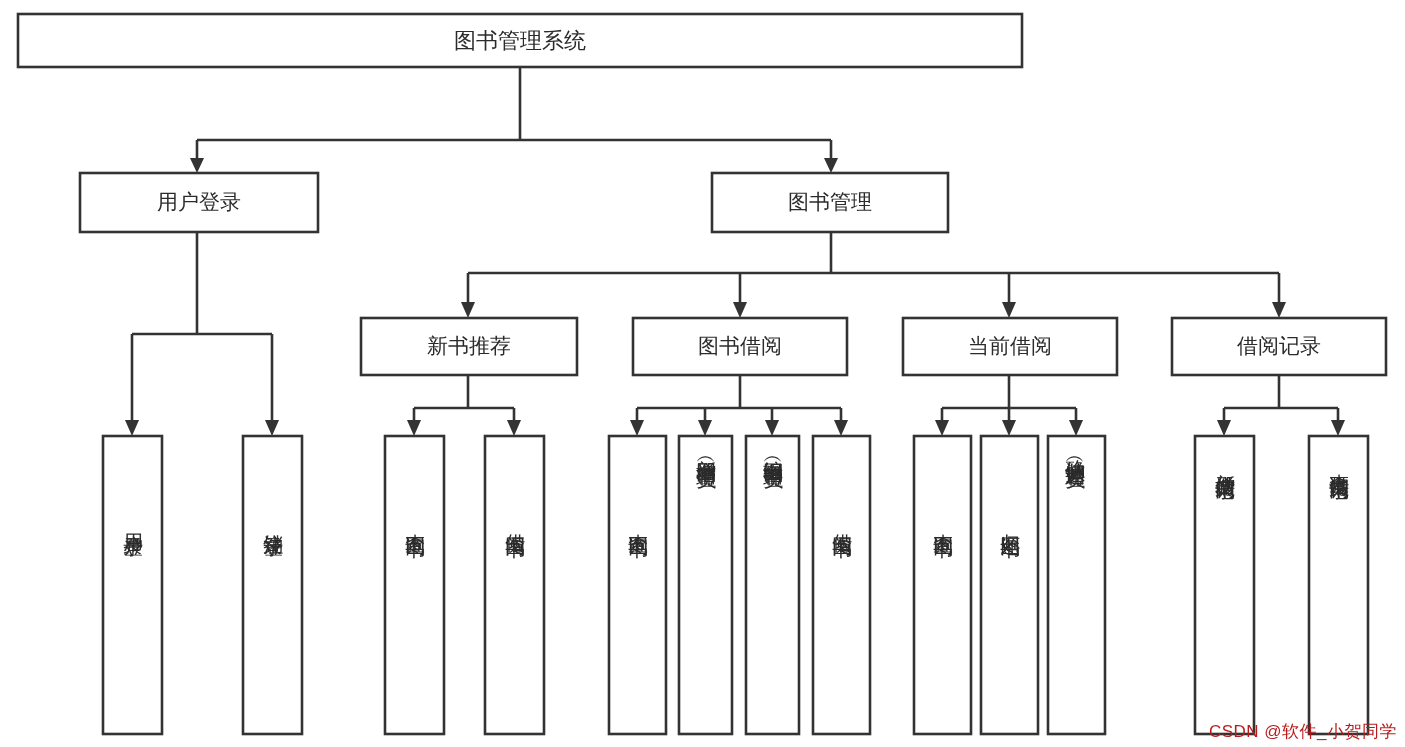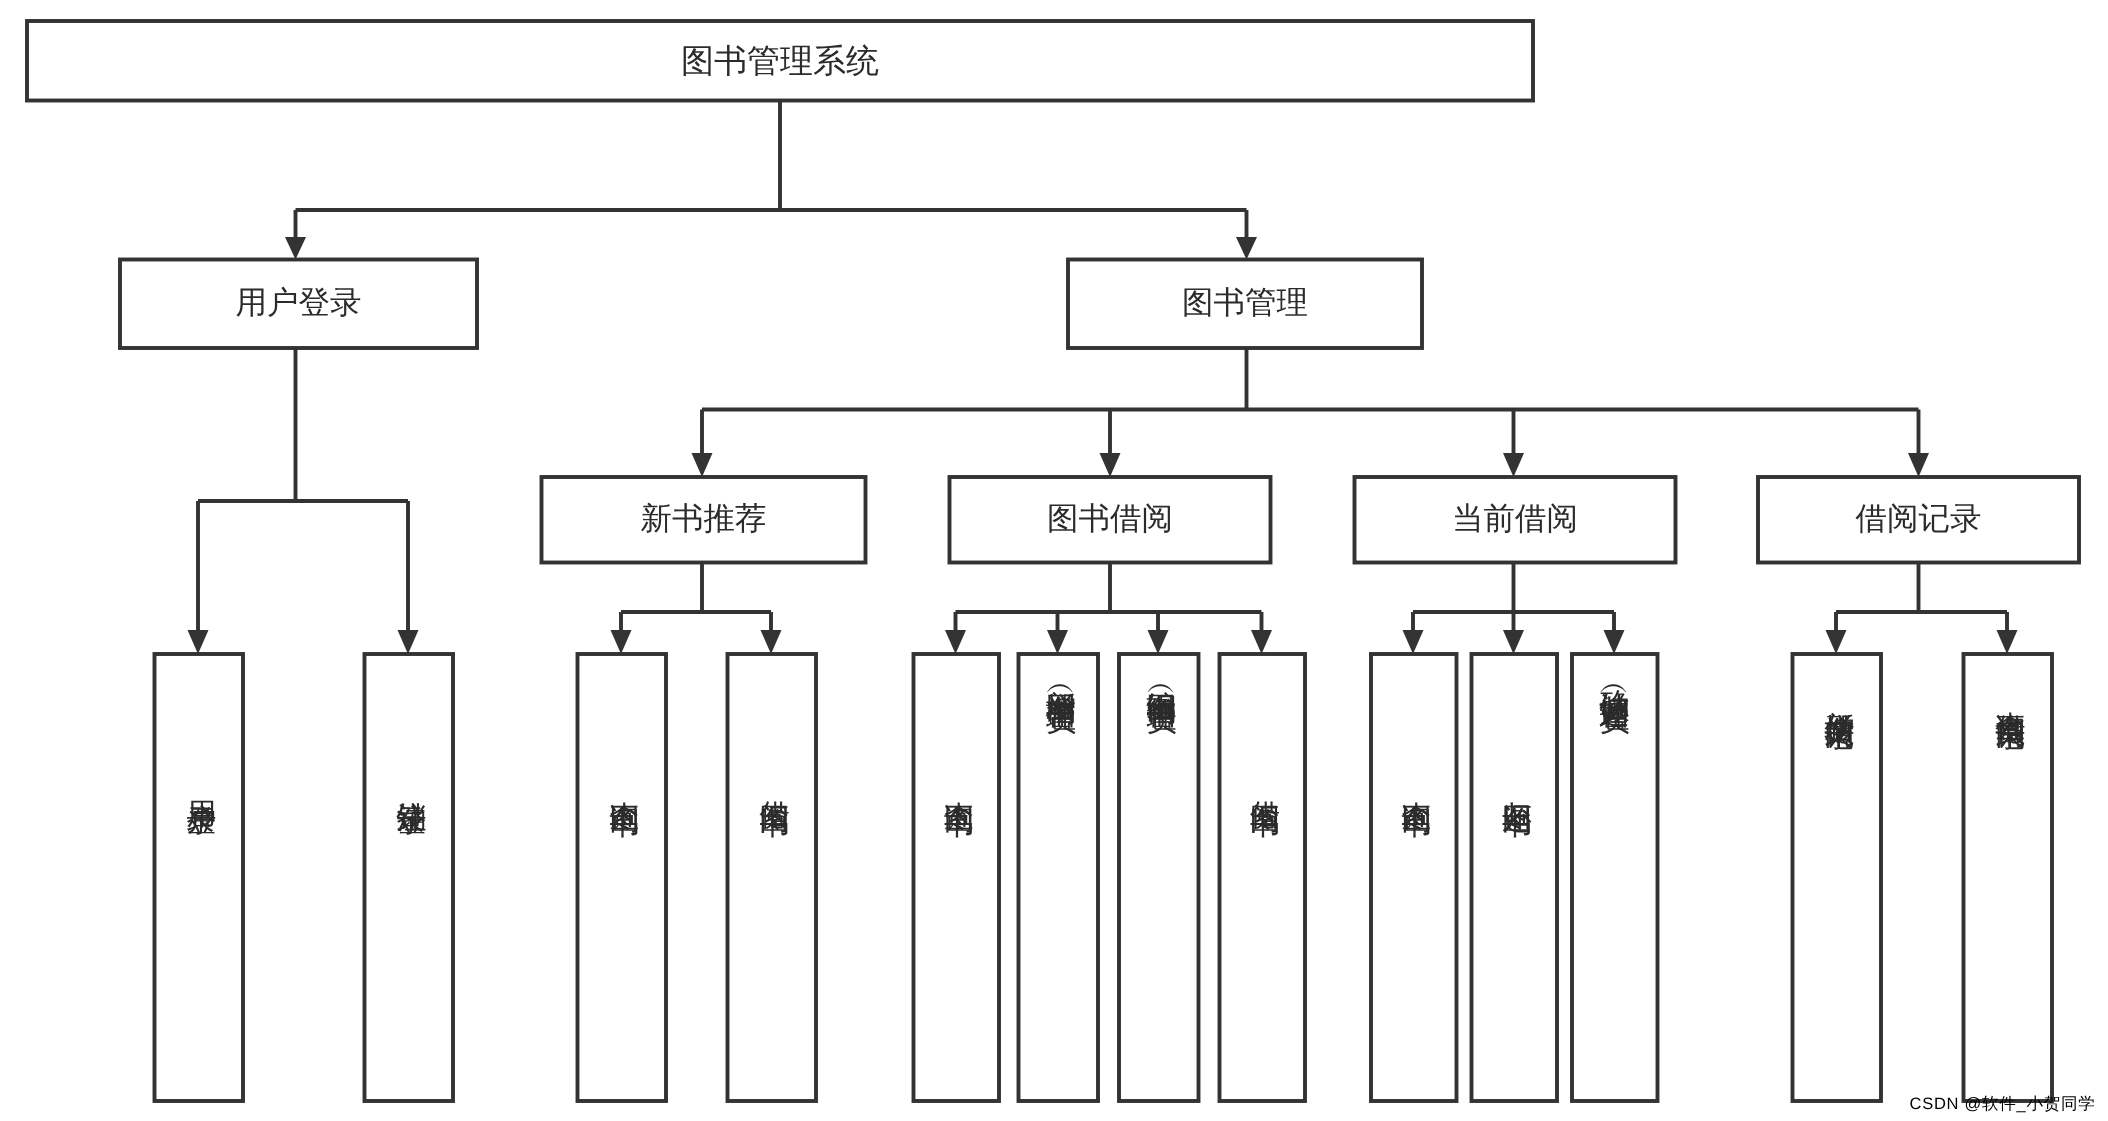--- a/index.html
+++ b/index.html
@@ -63,22 +63,22 @@
     letter-spacing: 1.5px;
     white-space: nowrap;
     text-align: left;
     pointer-events: none;
   }
   .watermark {
     position: absolute;
     right: 8px;
     bottom: 4px;
     font-family: "Liberation Sans", "DejaVu Sans", sans-serif;
-    font-size: 11px;
-    color: #000000;
+    font-size: 17px;
+    color: #b91c1c;
     white-space: nowrap;
     letter-spacing: 0.5px;
   }
 </style>
 </head>
 <body>
 
 <div id="diagram-root">
 
   <svg id="flow" viewBox="0 0 1405 747">

